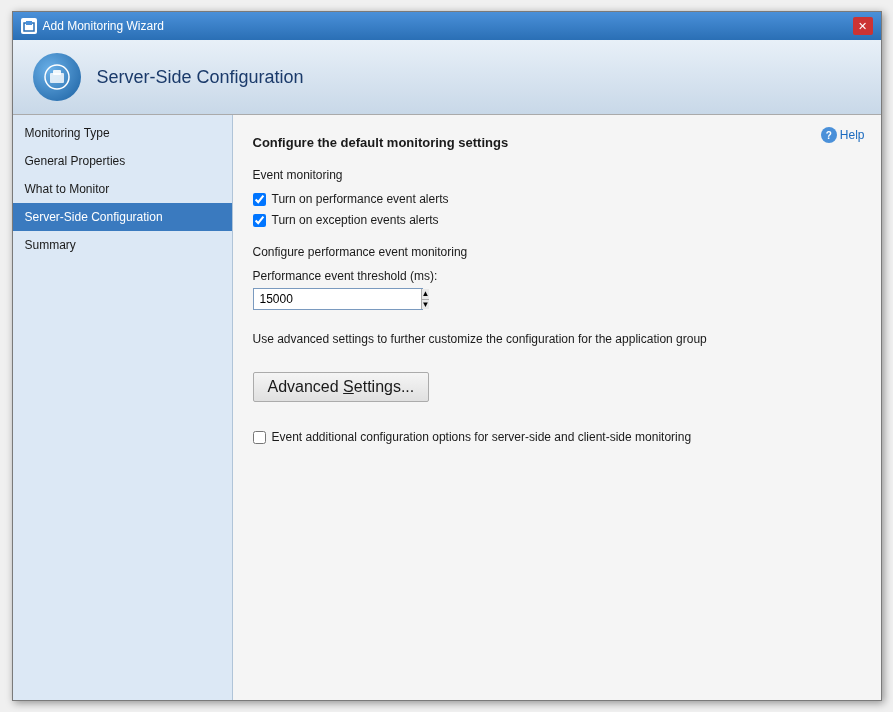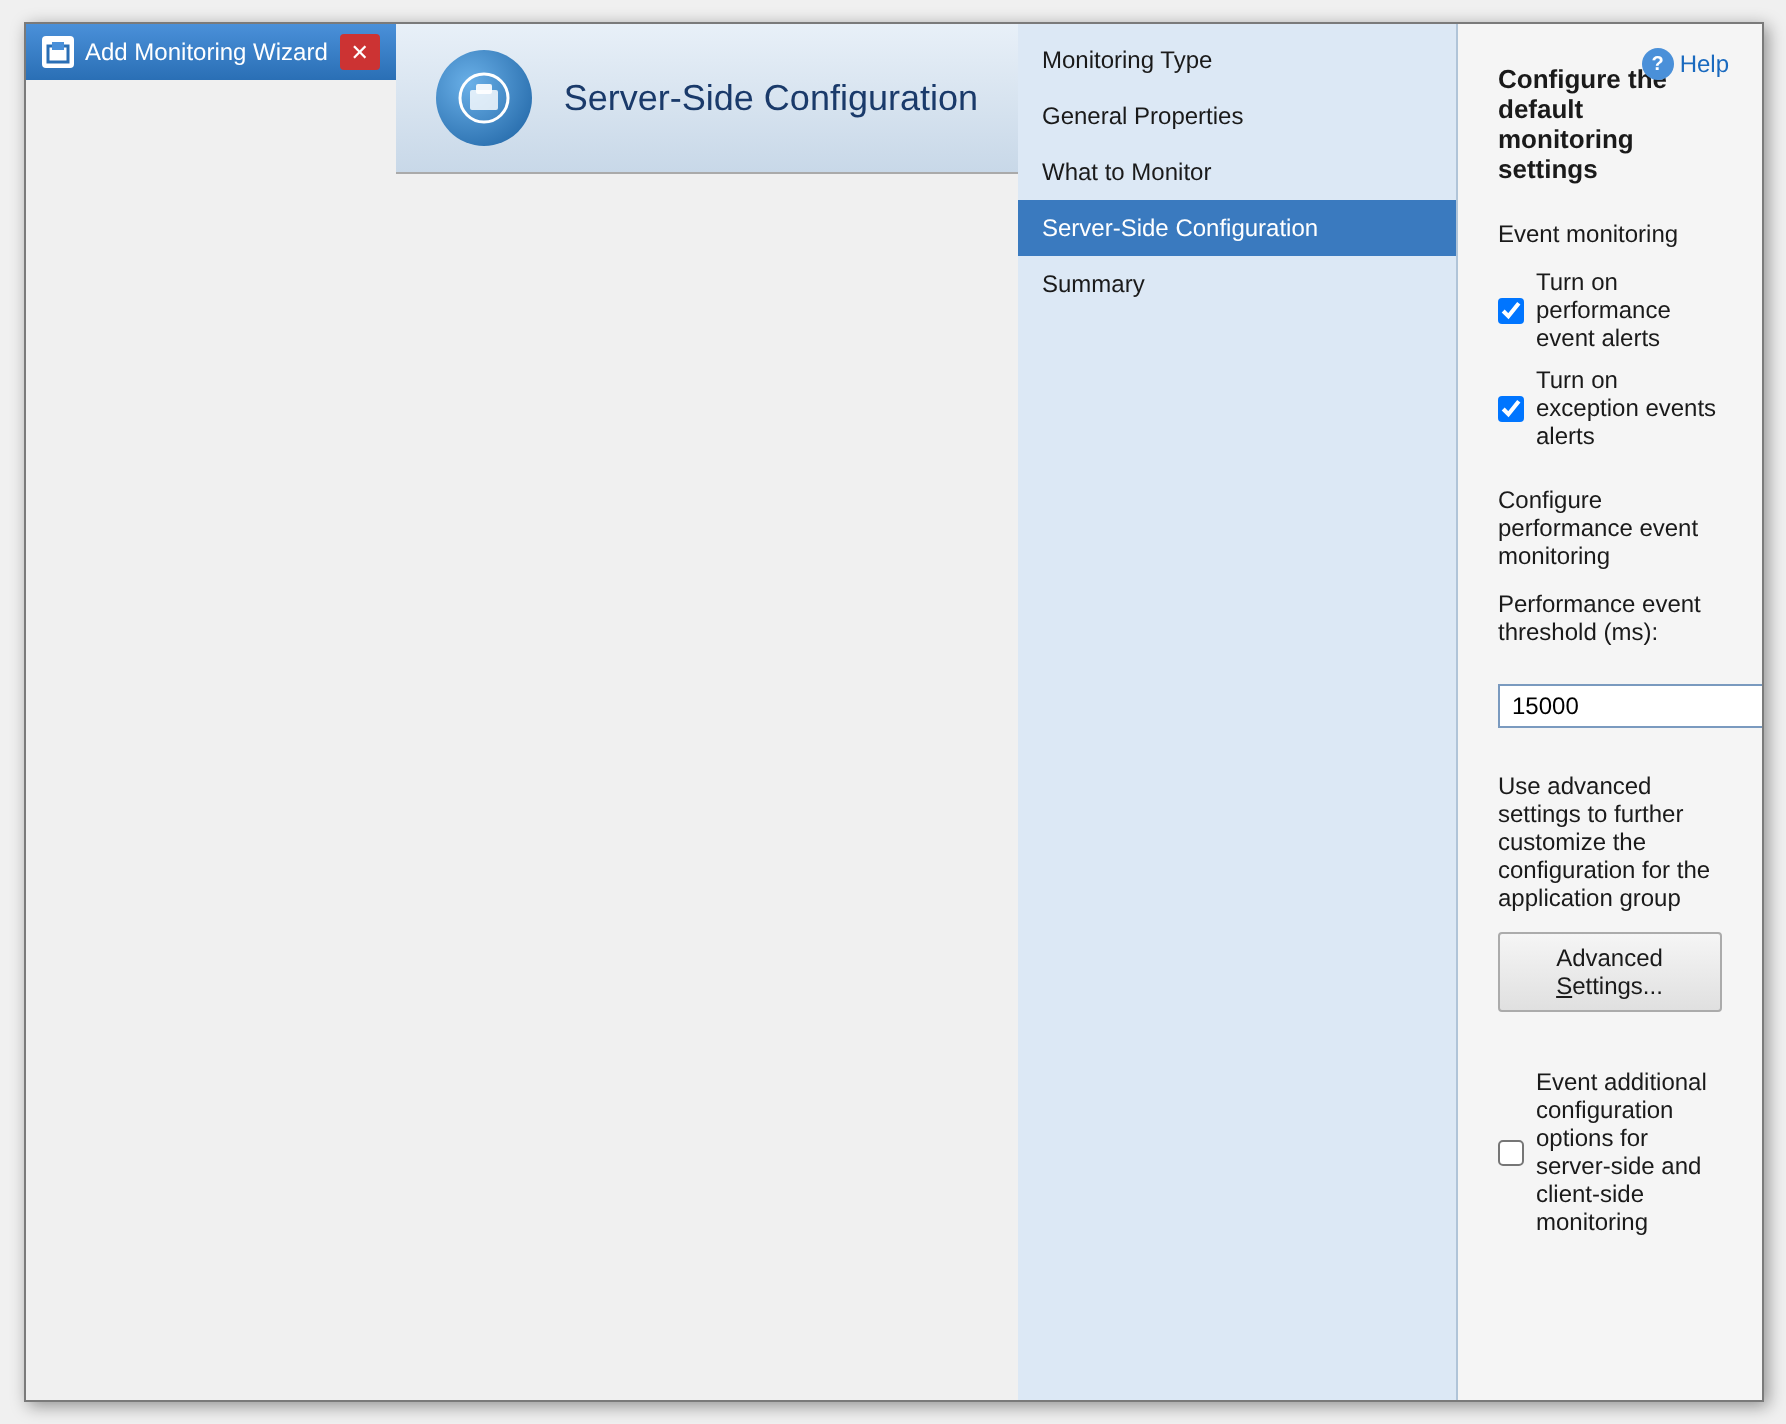--- a/index.html
+++ b/index.html
@@ -14,20 +14,21 @@
       height: 712px;
       overflow: hidden;
     }
     .window {
       width: 870px;
       height: 690px;
       background: #f0f0f0;
       border: 1px solid #7a7a7a;
       box-shadow: 2px 2px 8px rgba(0,0,0,0.4);
       display: flex;
+      flex-direction: column;
     }
     .title-bar {
       background: linear-gradient(to bottom, #4a90d9, #2a6fb5);
       height: 28px;
       display: flex;
       align-items: center;
       padding: 0 8px;
       color: white;
       font-size: 12px;
       font-weight: normal;
@@ -164,21 +165,21 @@
       width: 13px;
       height: 13px;
       cursor: pointer;
     }
     .label-text {
       font-size: 12px;
     }
     .field-label {
       font-size: 12px;
       color: #1a1a1a;
-      margin-bottom: 19px;
+      margin-bottom: 5px;
     }
     .spinbox-container {
       display: flex;
       align-items: stretch;
       width: 170px;
       border: 1px solid #7a9abf;
       background: #b91c1c;
     }
     .spinbox-input {
       flex: 1;
@@ -200,25 +201,25 @@
       border: none;
       cursor: pointer;
       font-size: 8px;
       display: flex;
       align-items: center;
       justify-content: center;
       padding: 0;
     }
     .spinbox-btn:first-child { border-bottom: 1px solid #aaa; }
     .advanced-btn {
-      margin-top: 0;
+      margin-top: 16px;
       padding: 5px 14px;
       background: linear-gradient(to bottom, #f5f5f5, #e0e0e0);
       border: 1px solid #ababab;
-      font-size: 12px;
+      font-size: 16px;
       cursor: pointer;
       border-radius: 2px;
       color: #1a1a1a;
     }
     .advanced-btn u { text-decoration: underline; }
     .additional-options-row {
       display: flex;
       align-items: center;
       gap: 6px;
       margin-top: 28px;

